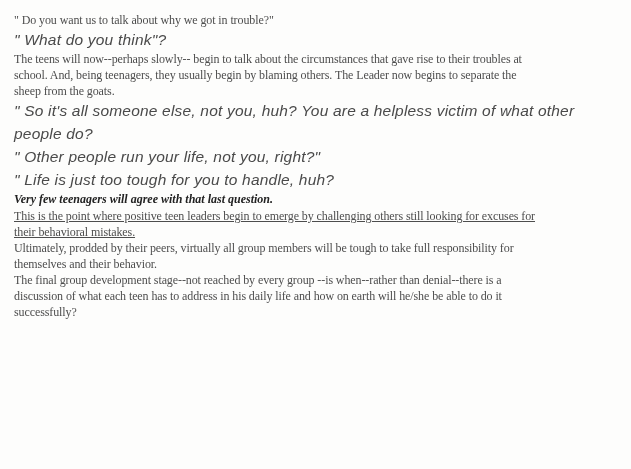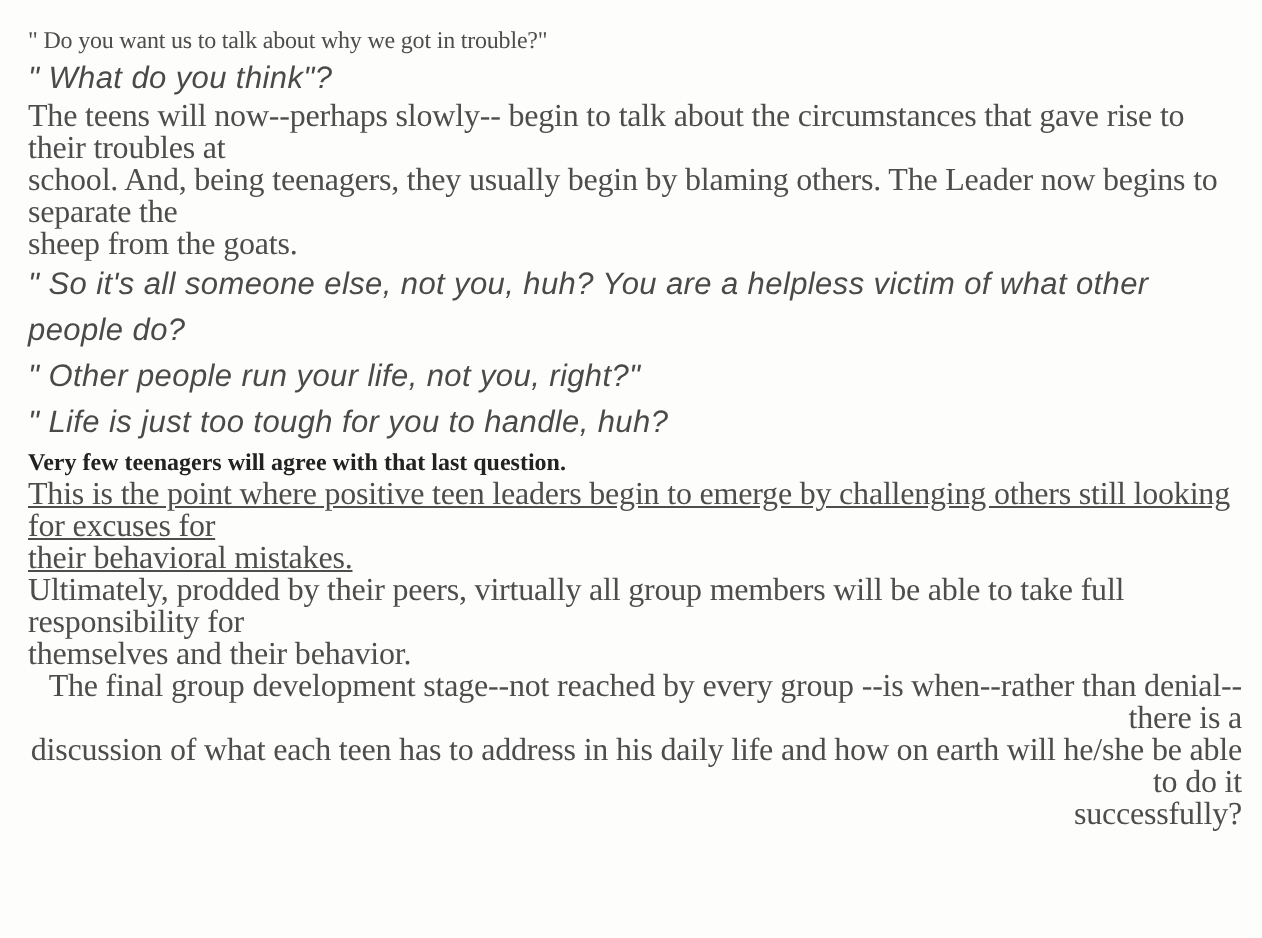--- a/index.html
+++ b/index.html
@@ -16,21 +16,21 @@
     padding: 12px 10px 0 14px;
     overflow: hidden;
     font-family: "Liberation Serif", serif;
   }
   .page p {
     margin: 0;
     white-space: pre-line;
   }
   .serif {
     font-family: "Liberation Serif", serif;
-    font-size: 16px;
+    font-size: 12px;
     line-height: 16px;
     letter-spacing: -0.1px;
     color: var(--body-text, #4d4d4d);
     filter: blur(0.25px);
   }
   .q1 {
     margin-top: 2px;
     font-size: 12px;
     line-height: 17px;
   }
@@ -50,25 +50,26 @@
     line-height: 23px;
   }
   .bold-line {
     margin-top: 16px;
     font-weight: bold;
     font-size: 12px;
     line-height: 17px;
     letter-spacing: 0;
     color: var(--bold-text, #222222);
     filter: blur(0.2px);
+    font-style: italic;
   }
   .p2 { margin-top: 12px; text-decoration: underline; }
   .p3 { margin-top: 14px; }
   .p4 { margin-top: 14px; }
-  .p5 { margin-top: 26px; text-align: right; }
+  .p5 { margin-top: 26px; }
 </style>
 </head>
 <body>
 
 <div class="page">
   <p class="serif q1">" Do you want us to talk about why we got in trouble?"</p>
 
   <p class="script q2">" What do you think"?</p>
 
   <p class="serif p1">The teens will now--perhaps slowly-- begin to talk about the circumstances that gave rise to their troubles at
@@ -79,19 +80,19 @@
 people do?
 " Other people run your life, not you, right?"
 " Life is just too tough for you to handle, huh?</p>
 
   <p class="serif bold-line">Very few teenagers will agree with that last question.</p>
 
   <p class="serif p2">This is the point where positive teen leaders begin to emerge by challenging others still looking for excuses for
 their behavioral mistakes.</p>
 
 
-  <p class="serif p4">Ultimately, prodded by their peers, virtually all group members will be able to take full responsibility for
+  <p class="serif p4">Ultimately, prodded by their peers, virtually all group members will be tough to take full responsibility for
 themselves and their behavior.</p>
 
   <p class="serif p5">The final group development stage--not reached by every group --is when--rather than denial--there is a
 discussion of what each teen has to address in his daily life and how on earth will he/she be able to do it
 successfully?</p>
 </div>
 
 </body></html>

